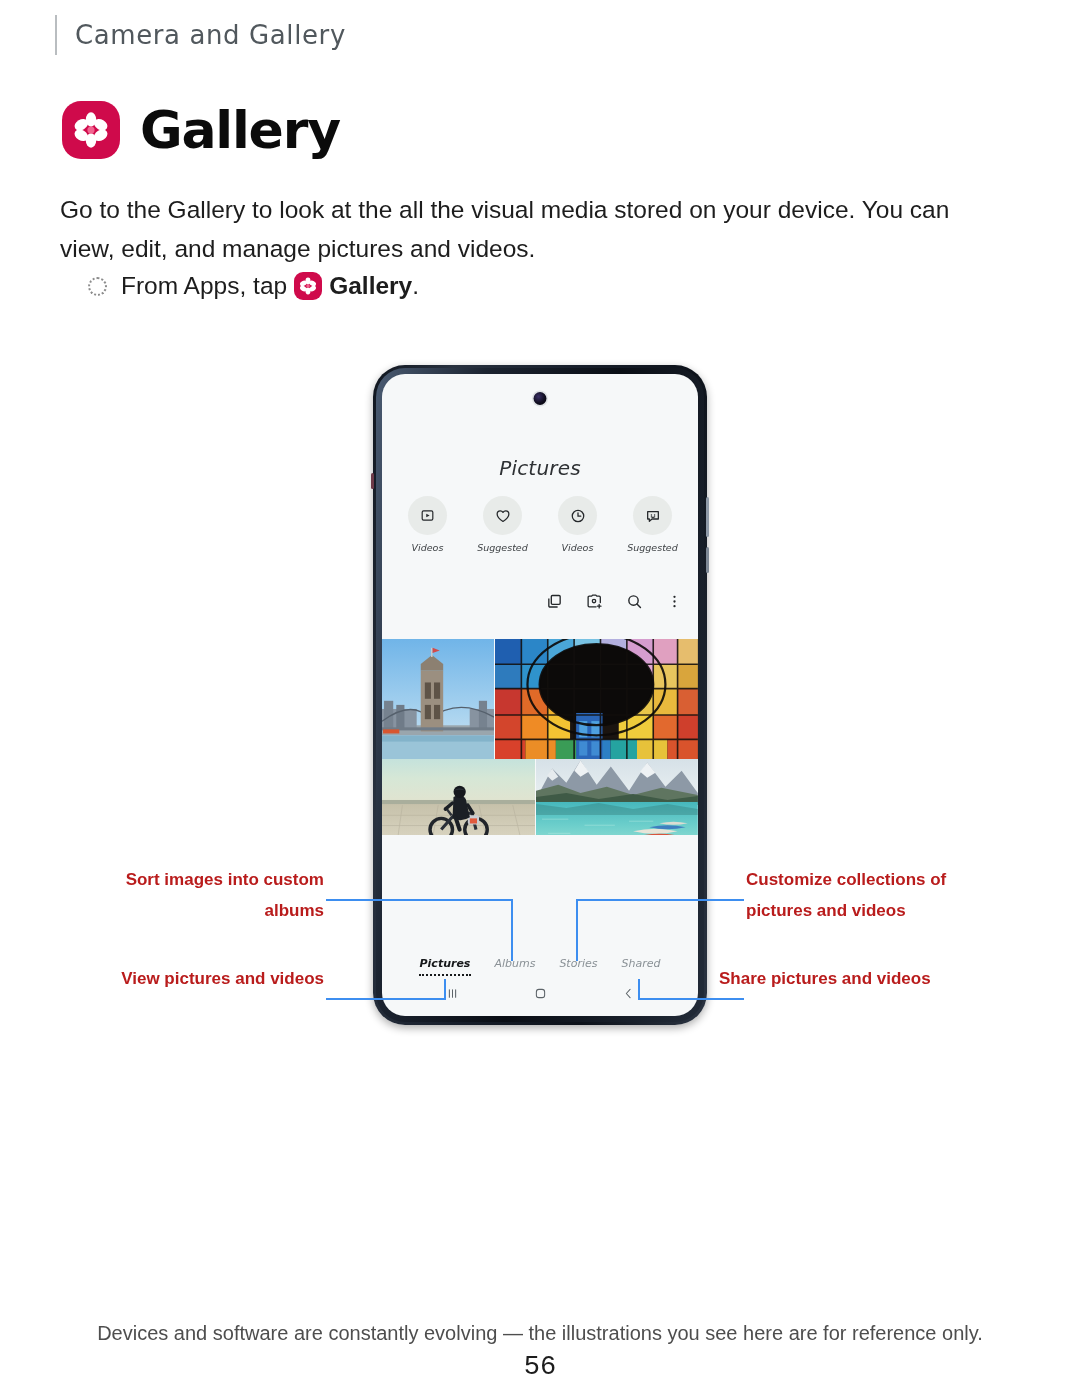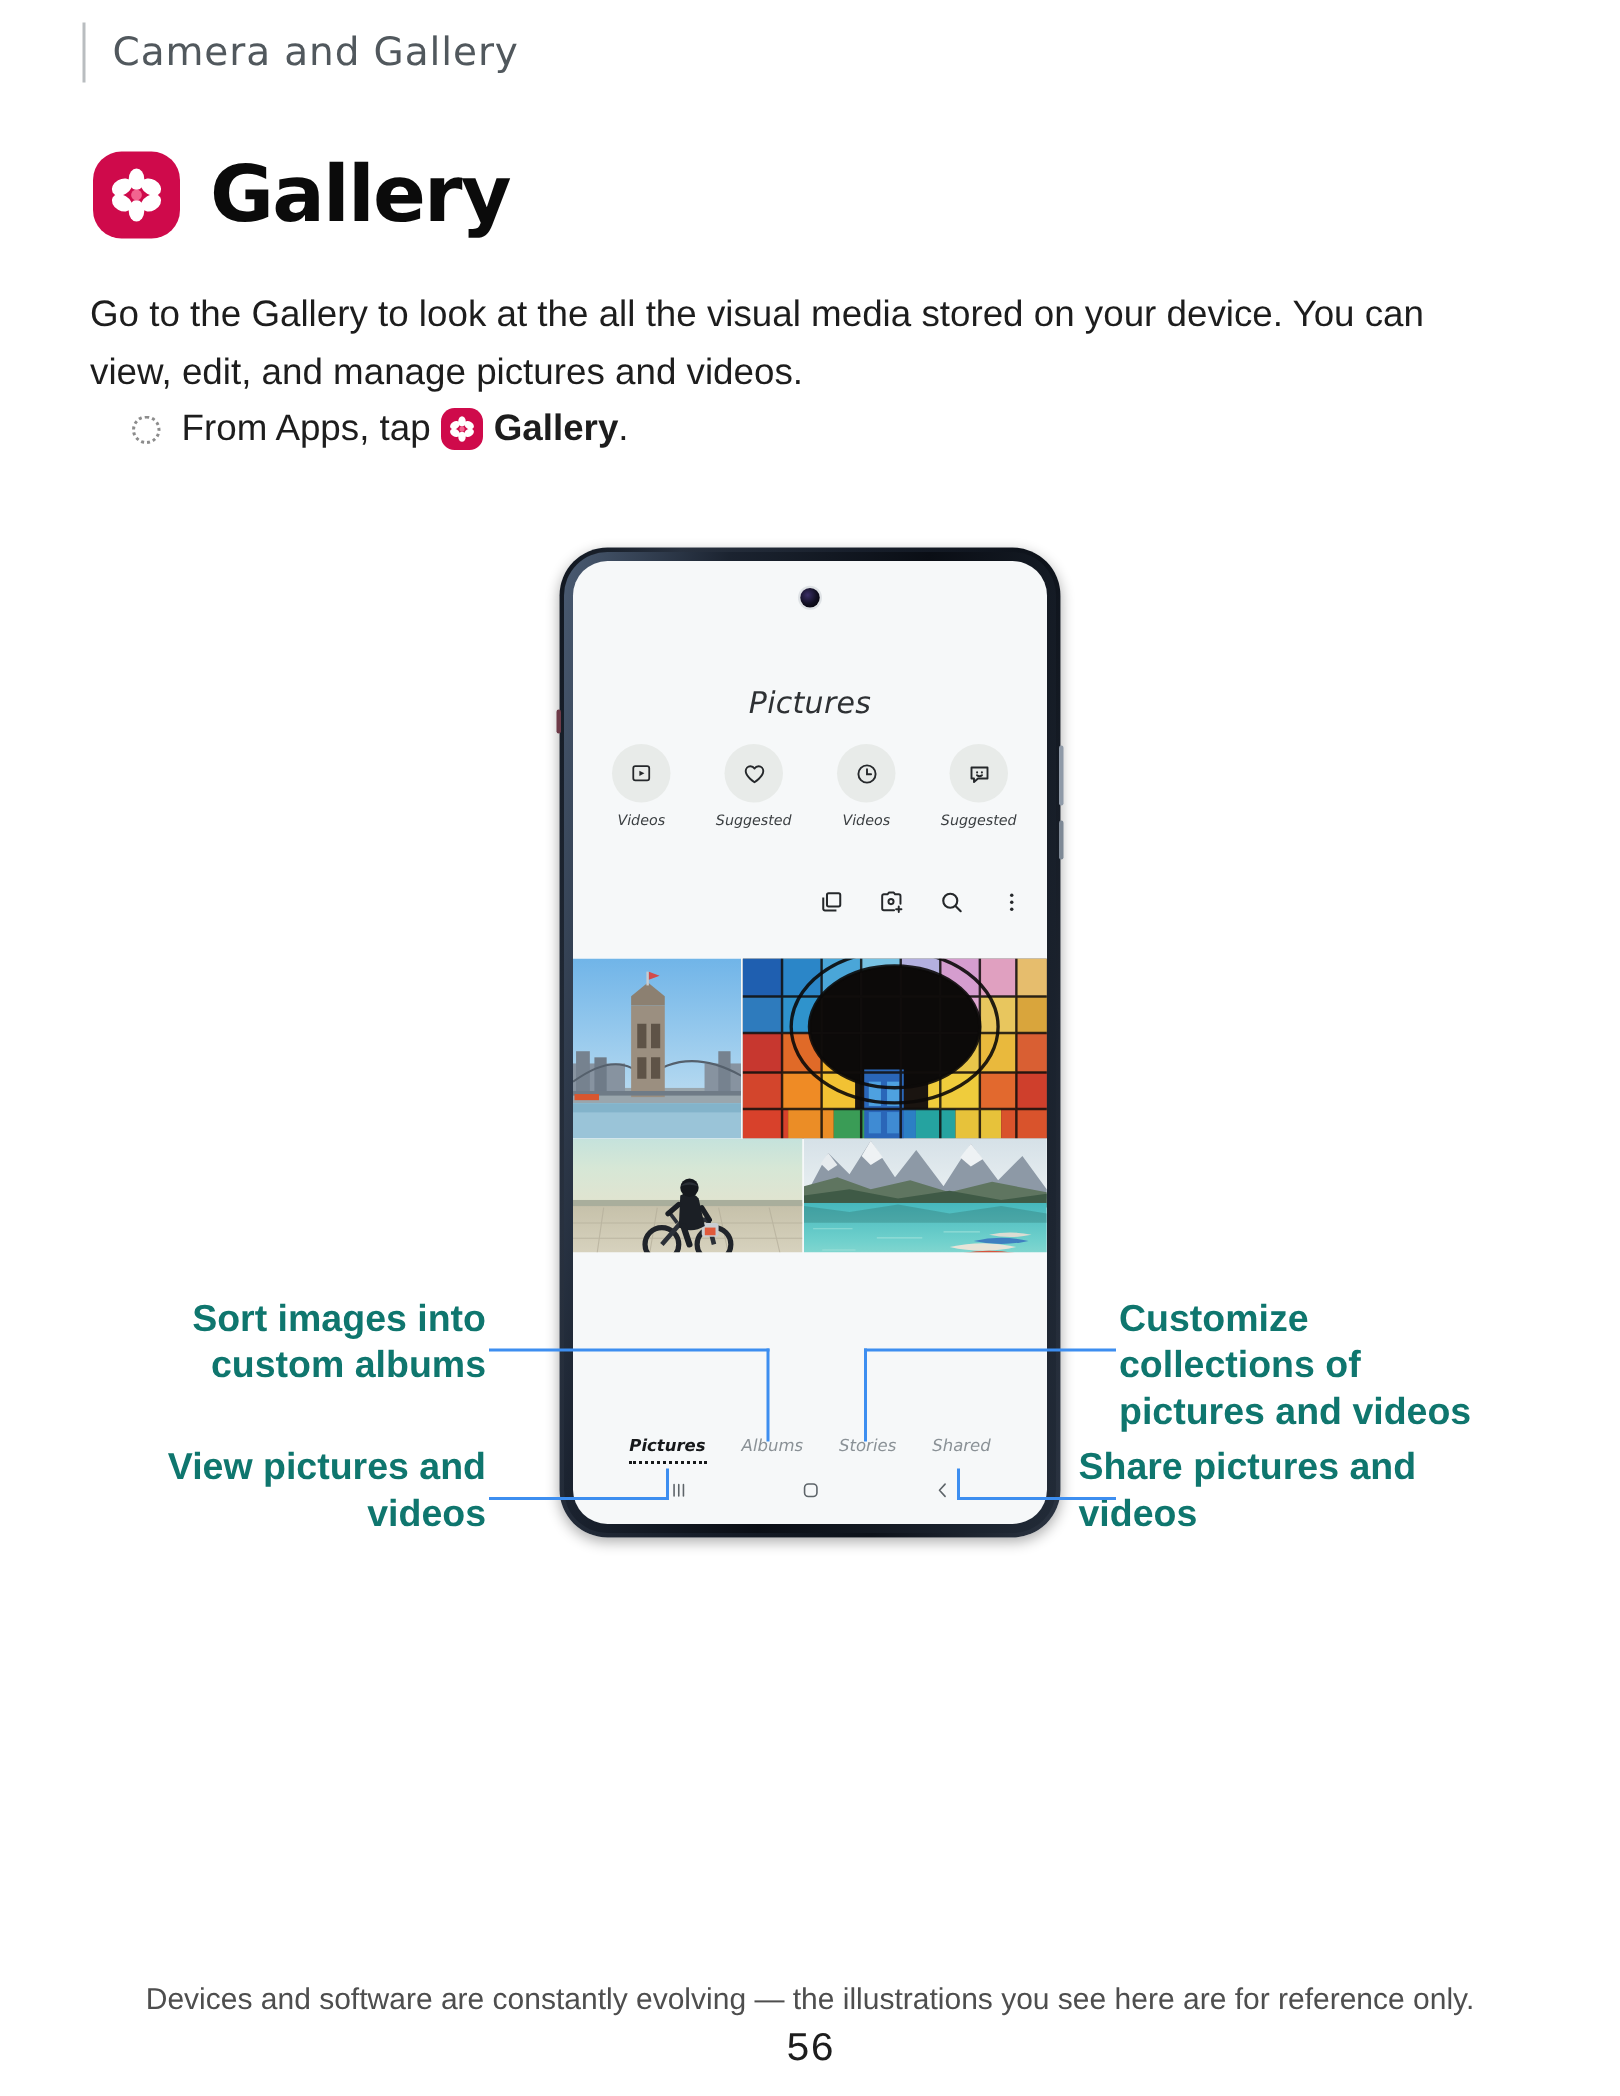--- a/index.html
+++ b/index.html
@@ -301,24 +301,24 @@
     width: 22px;
     height: 22px;
     display: flex;
     align-items: center;
     justify-content: center;
   }
 
   
   .callout {
     position: absolute;
-    font-size: 25px;
+    font-size: 17px;
     line-height: 31px;
     font-weight: 600;
-    color: #0f766e;
+    color: #b91c1c;
   }
   .callout.left  { text-align: right; }
   .callout.right { text-align: left;  }
 
   .c-sort   { left: 100px; top: 864px; width: 224px; }
   .c-view   { left: 100px; top: 963px; width: 224px; }
   .c-custom { left: 746px; top: 864px; width: 260px; }
   .c-share  { left: 719px; top: 963px; width: 260px; }
 
   .leader { position: absolute; background: #3d8ef0; }

